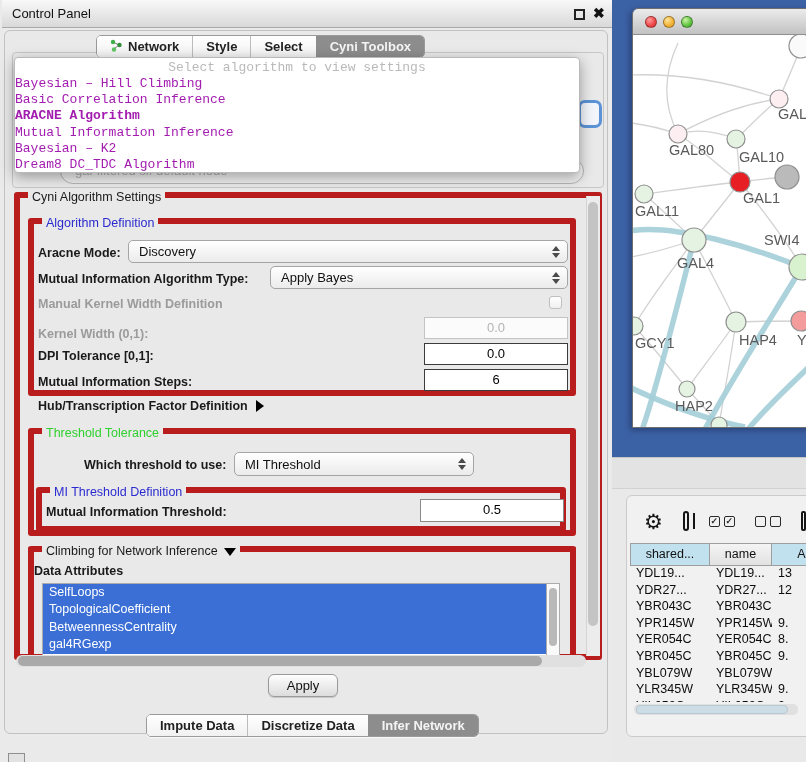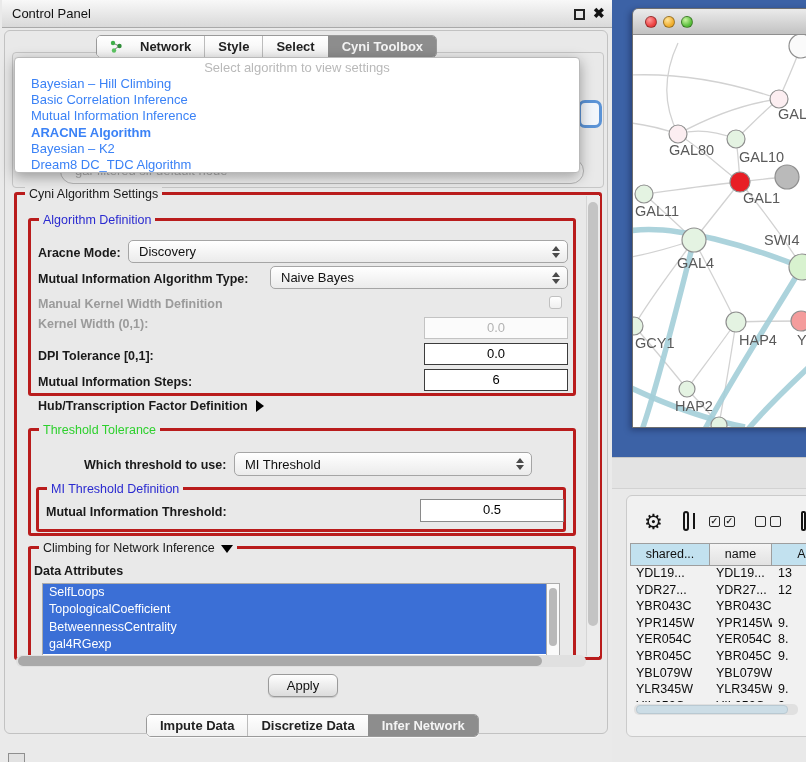--- a/index.html
+++ b/index.html
@@ -13,45 +13,45 @@
     background:linear-gradient(#f8f8f8,#d9d9d9); border-bottom:1px solid #a9a9a9; }
   #cp-title { left:10px; top:6px; font-size:13px; color:#111; }
   #cp-float { left:572px; top:9px; width:11px; height:11px; border:2px solid #222; background:transparent; }
   #cp-close { left:591px; top:5px; font-size:14px; font-weight:bold; color:#111; }
   #cp-body { left:4px; top:30px; width:604px; height:704px; background:#e9e9e9;
     border:1px solid #c2c2c2; border-radius:6px; }
 
   
   .seg-control { display:inline-flex; border:1px solid #9a9a9a; border-radius:5px;
     overflow:hidden; background:#fdfdfd; box-shadow:0 1px 0 rgba(255,255,255,.7); }
-  .seg { display:flex; align-items:center; gap:17px; padding:3px 13px; font-size:13px;
+  .seg { display:flex; gap:5px; padding:3px 13px; font-size:13px;
     font-weight:bold; color:#222; border-left:1px solid #bcbcbc; background:linear-gradient(#ffffff,#f1f1f1); }
   .seg:first-child { border-left:none; }
   .seg.sel { background:#8d8d8d; color:#f4f4f4; border-left-color:#8d8d8d; }
   #top-tabs { left:96px; top:35px; }
   #bottom-tabs { left:146px; top:706px;margin-top:8px; }
 
   
   #inference-panel { left:12px; top:52px; width:592px; height:136px;
     border:1px solid #c6c6c6; border-radius:4px; background:#e9e9e9; }
   #bg-combo { left:60px; top:158px; width:524px; height:26px; border:1px solid #b5b5b5;
     border-radius:13px; background:linear-gradient(#fcfcfc,#ececec); color:#b0b0b0;
     font-size:13px; line-height:24px; padding-left:14px; }
   #bg-spinner { left:578px; top:100px; width:24px; height:28px; border:3px solid #5b93d6;
     border-radius:7px; background:#f2f6fb; }
 
   
   #algo-popup { left:14px; top:57px; width:566px; height:116px; background:#ffffff;
-    border:1px solid #b9b9b9; border-radius:4px; box-shadow:0 4px 14px rgba(0,0,0,.35); z-index:30; }
+    border:1px solid #b9b9b9; border-radius:4px; box-shadow:0 4px 14px rgba(0,0,0,.35); z-index:30;font-family:Liberation Mono, monospace; }
   #algo-prompt { text-align:center; color:#b9b9b9; font-size:13px; padding-top:2px; height:18px; }
-  .algo-item { font-size:13px; color:#3b82f6; line-height:16.2px; padding-left:16px; white-space:nowrap; }
+  .algo-item { font-size:13px; color:#a21caf; line-height:16.2px; padding-left:0; white-space:nowrap; }
   .algo-item.bold { font-weight:bold; }
 
   
-  .groupbox { position:absolute; border:3px solid #b91c1c; border-radius:3px; }
+  .groupbox { position:absolute; border:6px solid #b91c1c; border-radius:3px; }
   .legend { position:absolute; top:-8px; left:8px; background:#e9e9e9; padding:0 4px;
     font-size:12.5px; white-space:nowrap; }
   .legend.blue { color:#2a2ad0; }
   .legend.green { color:#2ed02e; }
 
   #settings-box { left:14px; top:192px; width:588px; height:468px; }
   .flabel { position:absolute; font-size:12.5px; font-weight:bold; color:#1a1a1a; white-space:nowrap; }
   .flabel.dis { color:#9b9b9b; }
 
   .combo { position:absolute; border:1px solid #a5a5a5; border-radius:5px;
@@ -168,22 +168,22 @@
     <div class="seg sel">
       <span>Cyni Toolbox</span>
     </div>
   </div>
 
 <div class="abs" id="algo-popup">
   <div id="algo-prompt">Select algorithm to view settings</div>
   <div id="algo-items">
       <div class="algo-item">Bayesian – Hill Climbing</div>
       <div class="algo-item">Basic Correlation Inference</div>
+      <div class="algo-item bold">ARACNE Algorithm</div>
       <div class="algo-item">Mutual Information Inference</div>
-      <div class="algo-item bold">ARACNE Algorithm</div>
       <div class="algo-item">Bayesian – K2</div>
       <div class="algo-item">Dream8 DC_TDC Algorithm</div>
     </div>
 </div>
 
 <div class="groupbox" id="settings-box">
   <span class="legend">Cyni Algorithm Settings</span>
 </div>
 
 <div class="groupbox" style="left:28px;top:218px;width:548px;height:178px;">
@@ -192,45 +192,45 @@
 <div class="flabel" style="left:38px;top:246px;">Aracne Mode:</div>
 <div class="combo" style="left:128px;top:240px;width:440px;height:23px;">
   <span>Discovery</span>
   <span class="spin">
       <i class="up"></i>
       <i class="dn"></i>
     </span>
 </div>
 <div class="flabel" style="left:38px;top:272px;">Mutual Information Algorithm Type:</div>
 <div class="combo" style="left:270px;top:266px;width:298px;height:23px;">
-  <span>Naive Bayes</span>
+  <span>Apply Bayes</span>
   <span class="spin">
       <i class="up"></i>
       <i class="dn"></i>
     </span>
 </div>
 <div class="flabel dis" style="left:38px;top:297px;">Manual Kernel Width Definition</div>
 <div class="checkbox" style="left:549px;top:296px;"></div>
-<div class="flabel dis" style="left:38px;top:317px;">Kernel Width (0,1):</div>
+<div class="flabel dis" style="left:38px;top:327px;">Kernel Width (0,1):</div>
 <div class="tfield dis" style="left:424px;top:317px;width:144px;height:22px;">0.0</div>
 <div class="flabel" style="left:38px;top:349px;">DPI Tolerance [0,1]:</div>
 <div class="tfield" style="left:424px;top:343px;width:144px;height:22px;">0.0</div>
 <div class="flabel" style="left:38px;top:375px;">Mutual Information Steps:</div>
 <div class="tfield" style="left:424px;top:369px;width:144px;height:22px;">6</div>
 
 <div class="abs" id="hub-row">
   <span>Hub/Transcription Factor Definition</span>
   <span class="tri-right"></span>
 </div>
 
 <div class="groupbox" style="left:28px;top:428px;width:548px;height:108px;">
   <span class="legend green">Threshold Tolerance</span>
 </div>
 <div class="flabel" style="left:84px;top:458px;">Which threshold to use:</div>
-<div class="combo" style="left:234px;top:452px;width:298px;height:24px;">
+<div class="combo" style="left:234px;top:452px;width:240px;height:24px;">
   <span>MI Threshold</span>
   <span class="spin">
       <i class="up"></i>
       <i class="dn"></i>
     </span>
 </div>
 <div class="groupbox" style="left:36px;top:487px;width:530px;height:45px;">
   <span class="legend blue">MI Threshold Definition</span>
 </div>
 <div class="flabel" style="left:46px;top:505px;">Mutual Information Threshold:</div>

